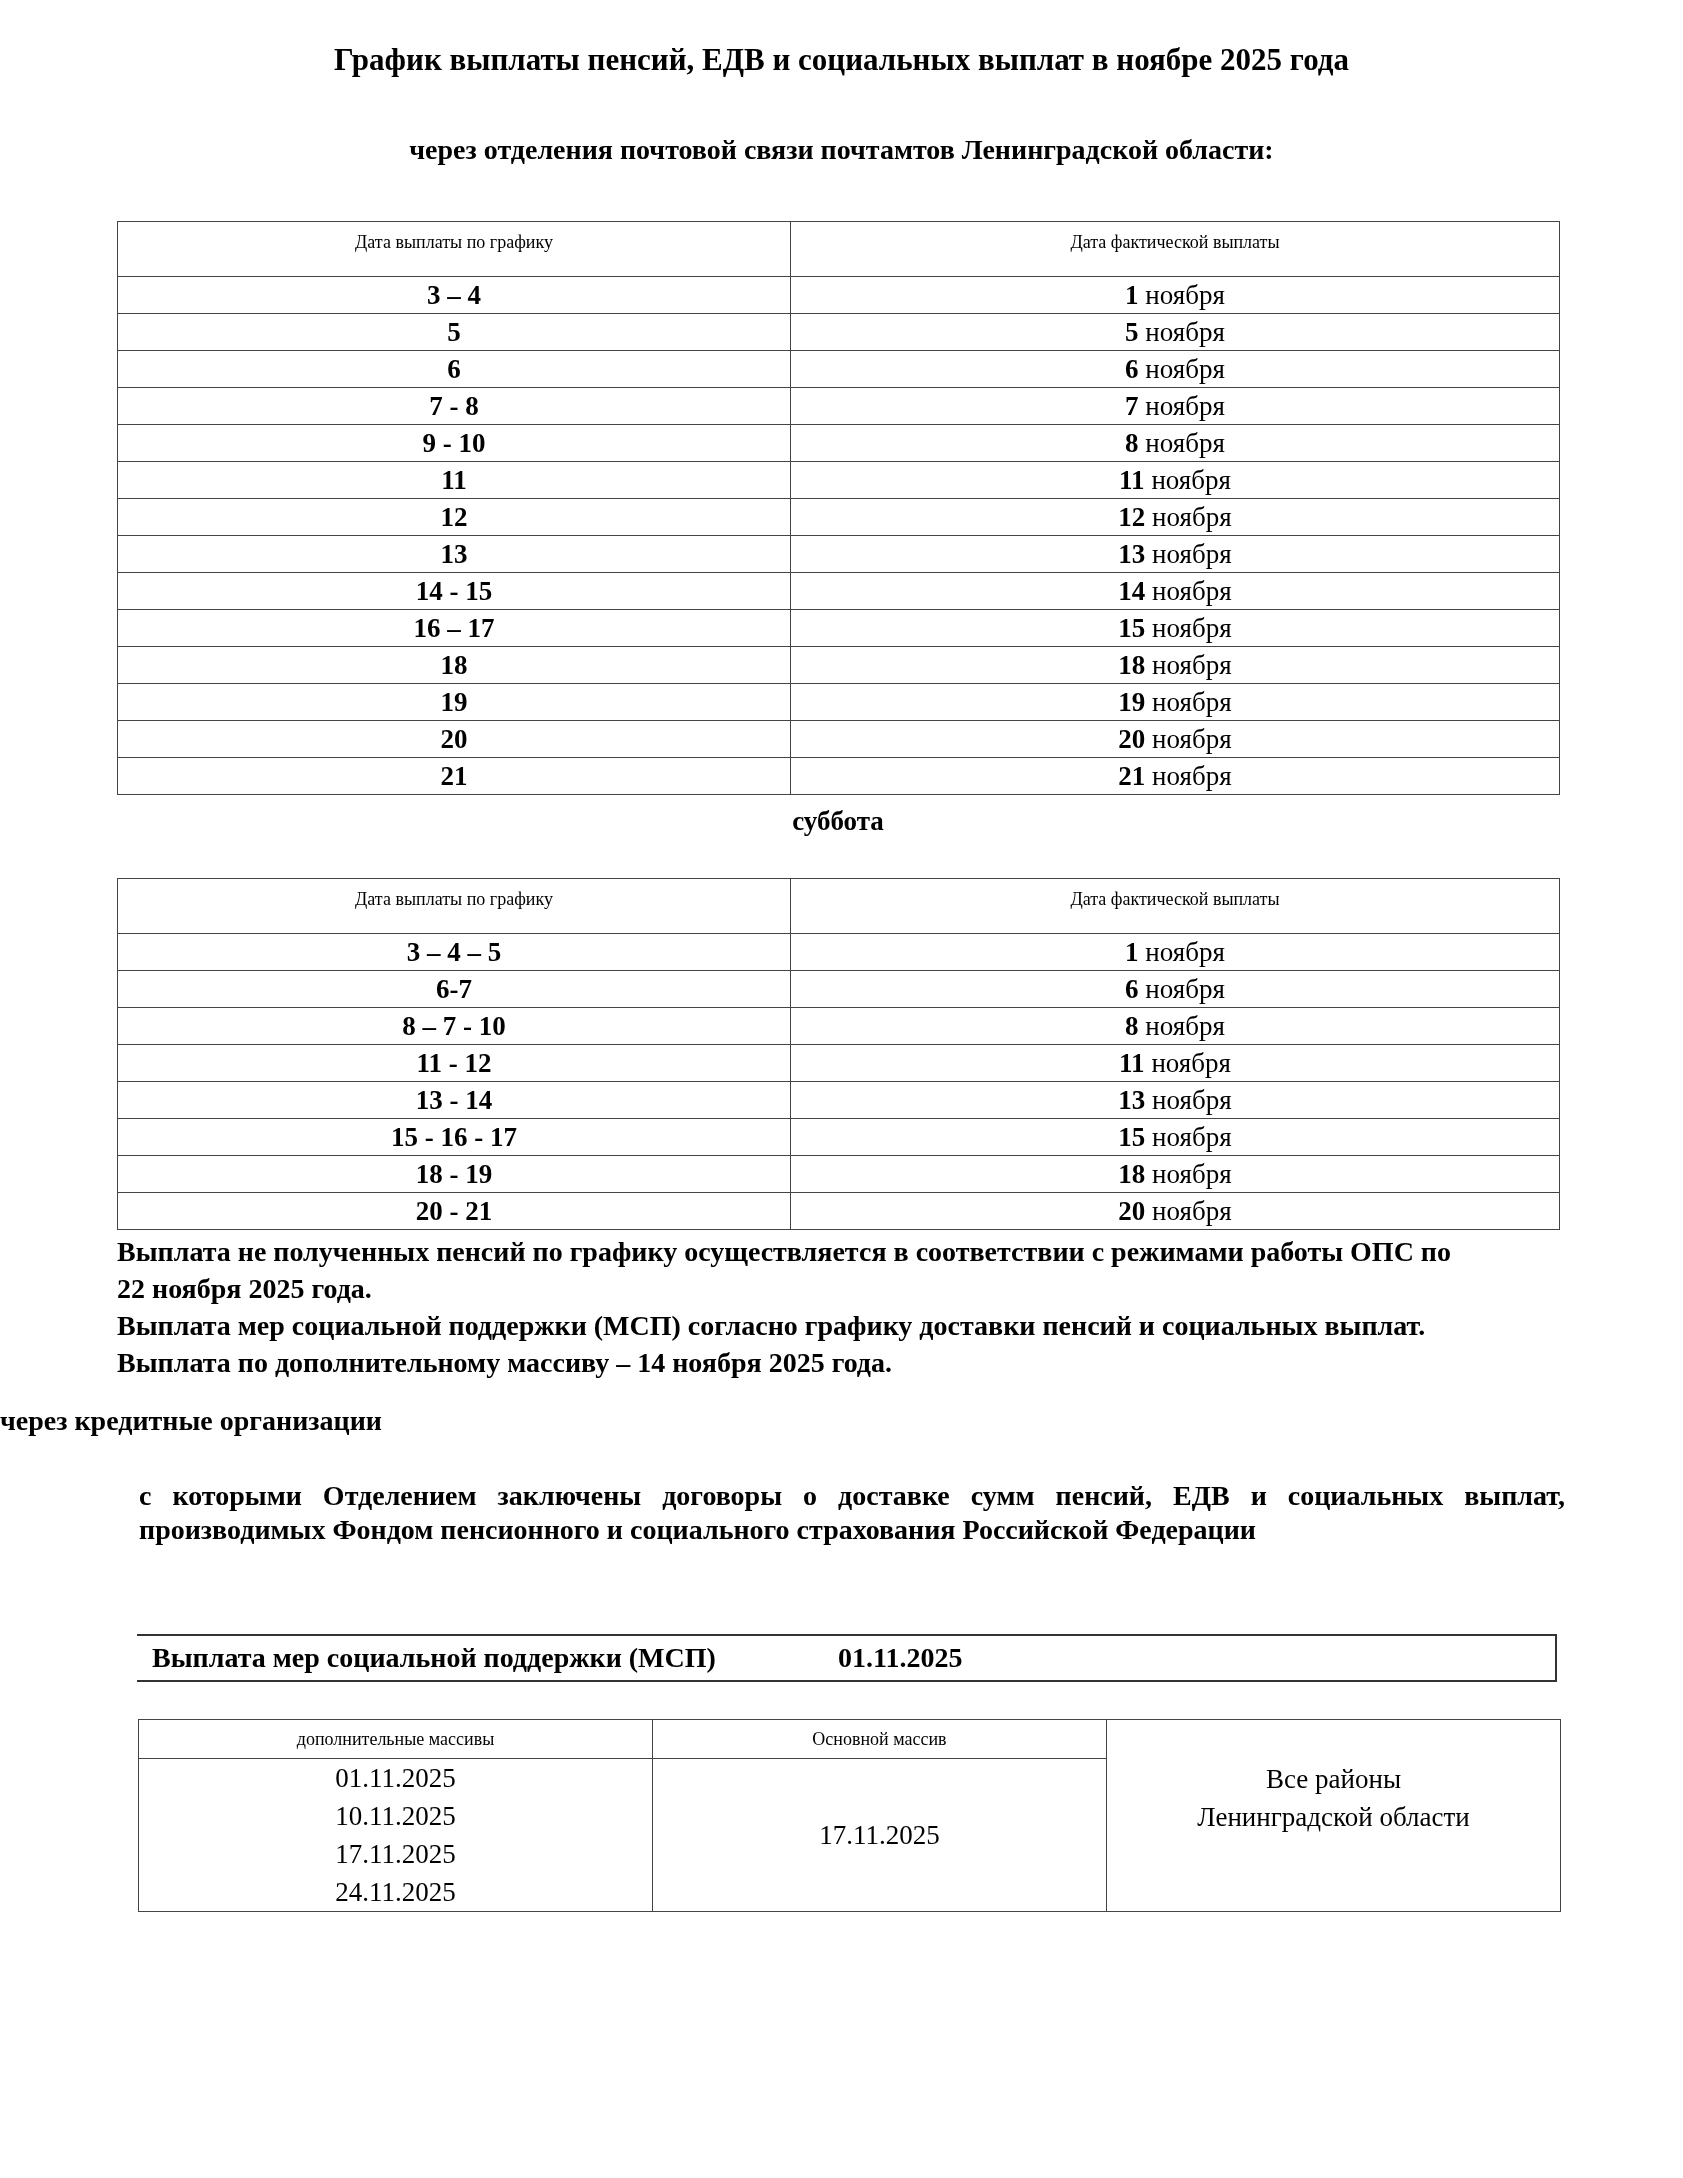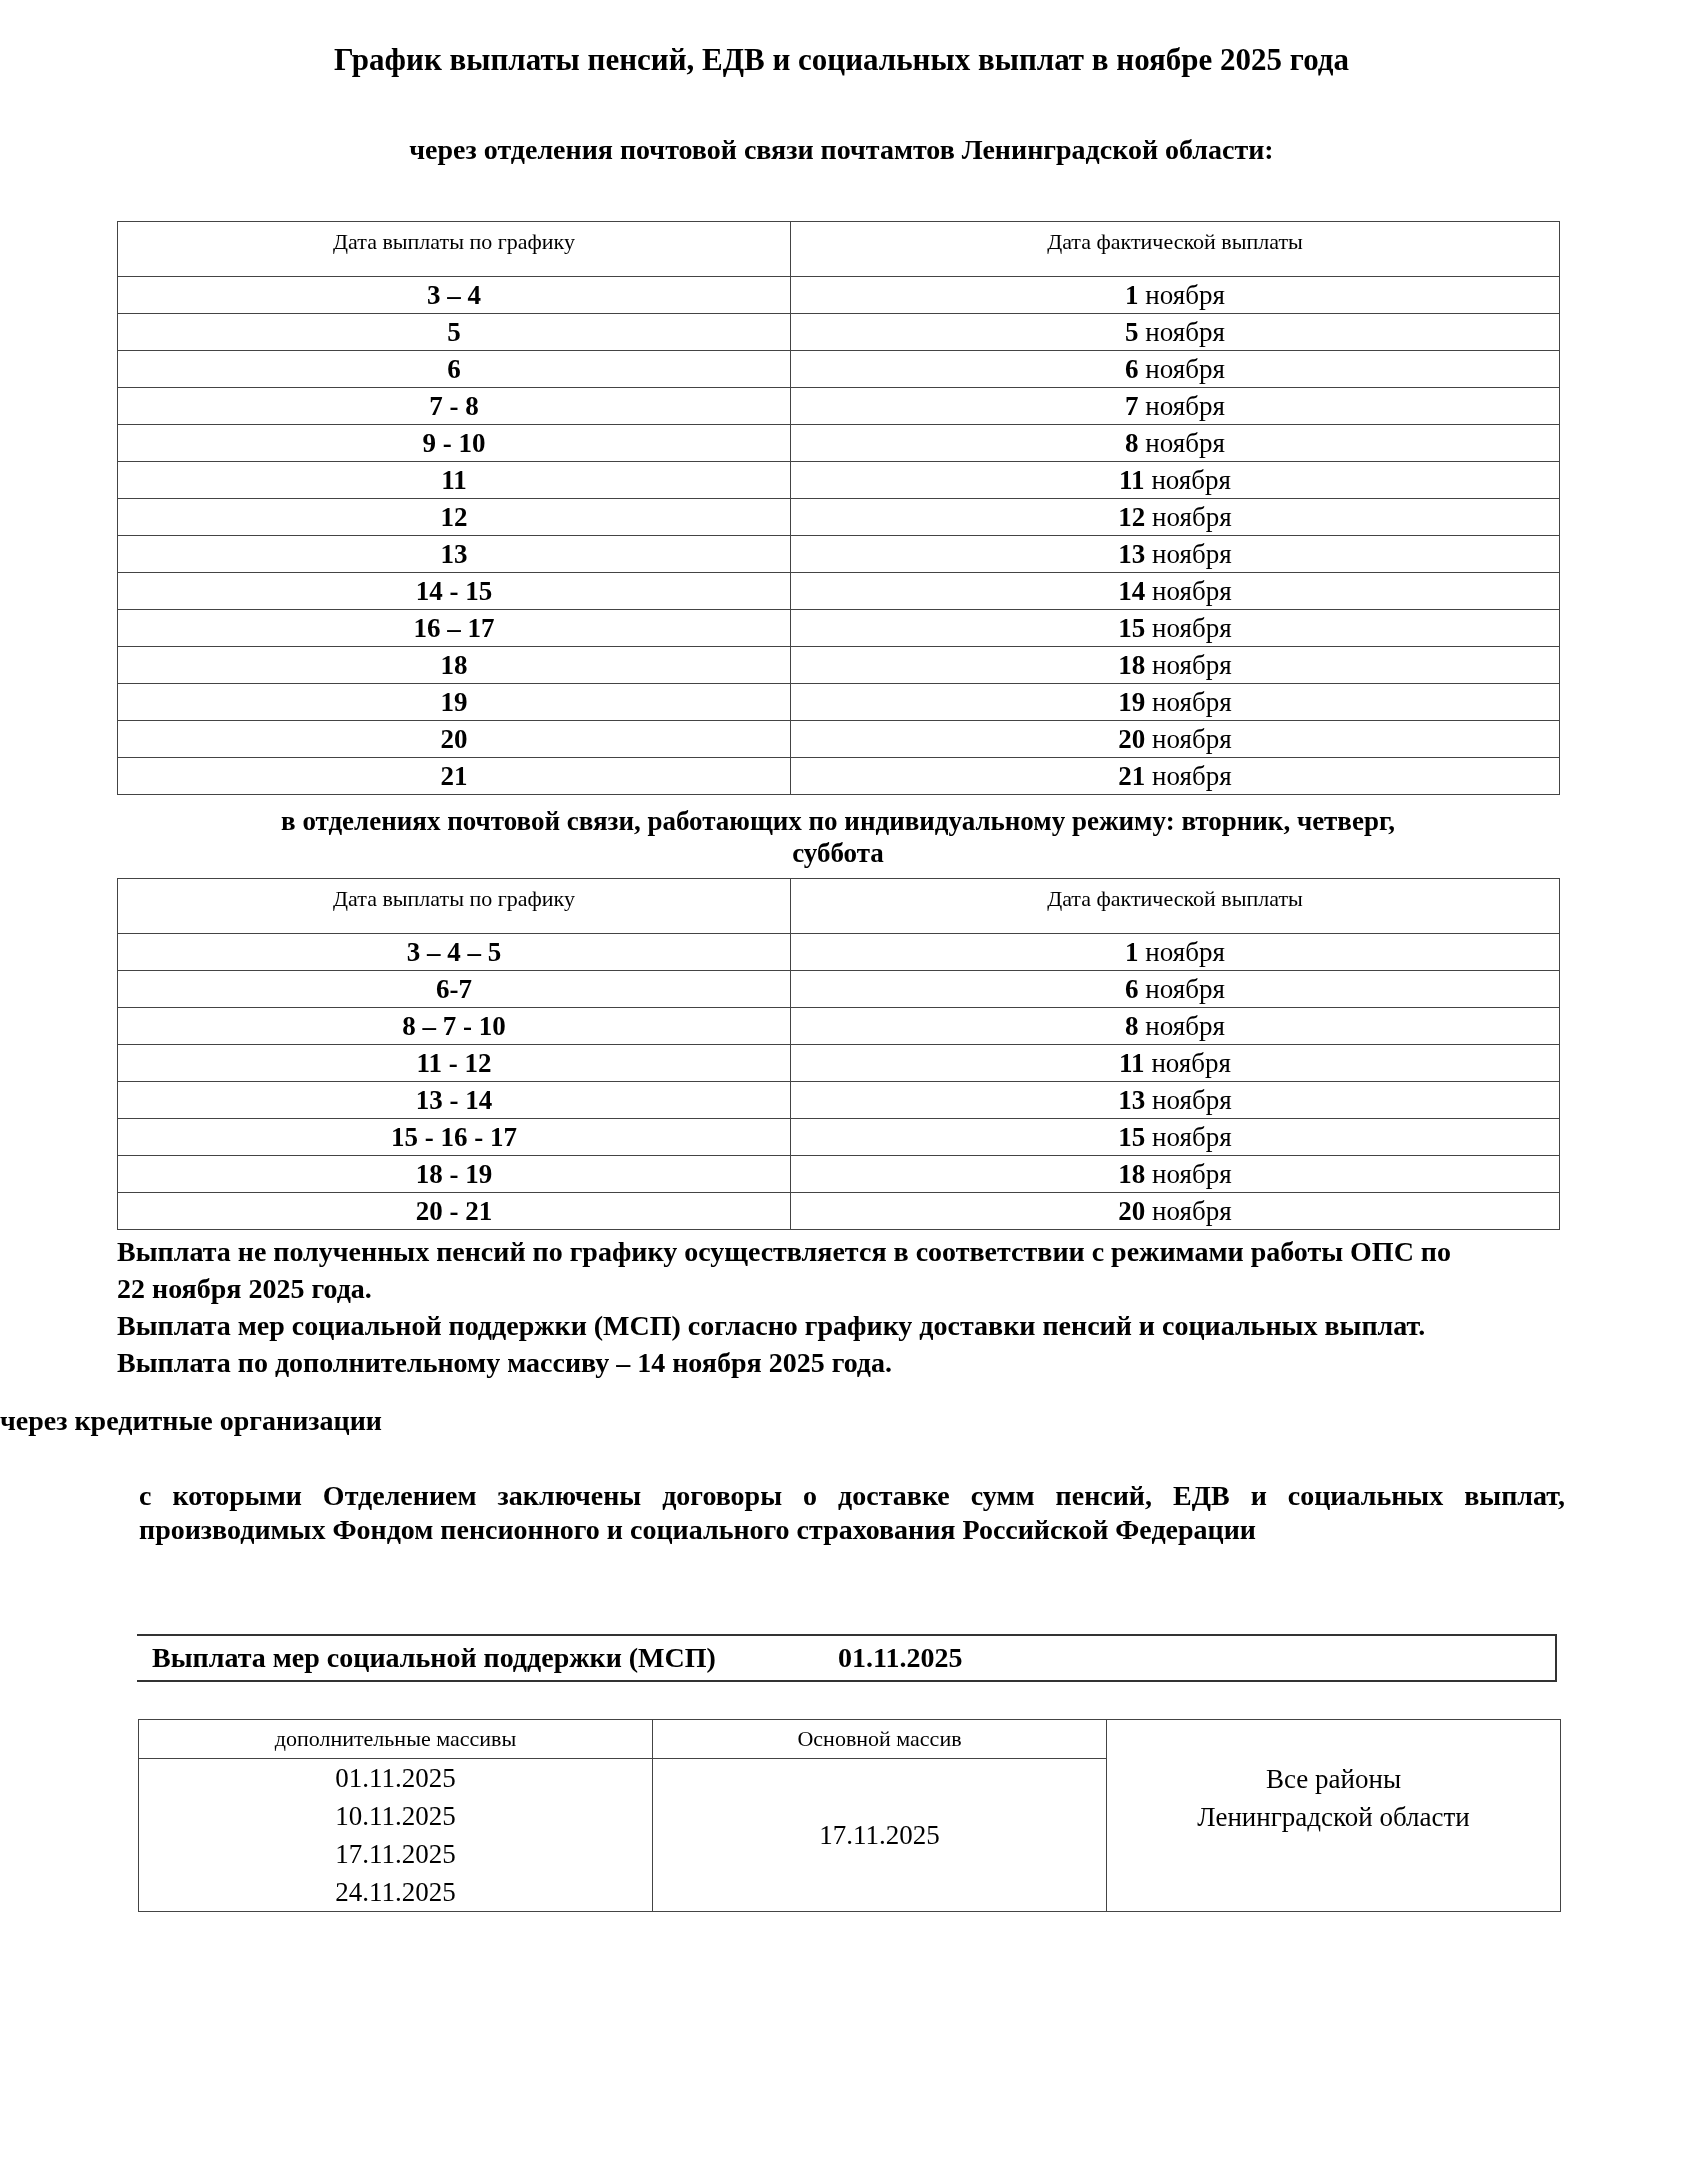--- a/index.html
+++ b/index.html
@@ -3,21 +3,21 @@
 <meta charset="utf-8">
 <style>
   html, body { margin: 0; padding: 0; background: #ffffff; }
   body { width: 1683px; height: 2178px; position: relative; overflow: hidden;
          font-family: "Liberation Serif", "DejaVu Serif", serif; color: #000; }
   .abs { position: absolute; font-weight: bold; }
   .title { left: 0; width: 1683px; top: 40px; text-align: center; font-size: 31px; line-height: 40px; }
   .subtitle { left: 0; width: 1683px; top: 131px; text-align: center; font-size: 28px; font-weight: bold; line-height: 38px; }
   table.grid { position: absolute; border-collapse: collapse; table-layout: fixed; }
   table.grid td, table.grid th { border: 1.5px solid #444; padding: 0; text-align: center; }
-  table.grid th { font-weight: normal; font-size: 22px; vertical-align: top; }
+  table.grid th { font-weight: normal; font-size: 18px; vertical-align: top; }
   table.grid td { font-size: 27px; height: 36px; line-height: 36px; }
   .b { font-weight: bold; }
   .t1 { left: 117px; top: 221px; width: 1442px; }
   .t1 th { height: 54px; line-height: 40px; padding-top: 0; }
   .t2 { left: 117px; top: 878px; width: 1442px; }
   .t2 th { height: 54px; line-height: 40px; }
   .section2 { left: 117px; width: 1442px; top: 805px; text-align: center; font-size: 27px; font-weight: bold; line-height: 32px; }
   .notes { left: 117px; top: 1233px; width: 1544px; font-size: 28px; line-height: 37px; white-space: nowrap; }
   .section3 { left: 0; width: 1683px; top: 1402px; text-align: left; font-size: 28px; font-weight: bold; line-height: 38px; }
   .para { left: 139px; top: 1479px; width: 1426px; font-size: 28px; line-height: 34px; text-align: justify; }
@@ -103,21 +103,20 @@
         <td><span class="b">20</span> <span>ноября</span></td>
       </tr>
       <tr>
         <td class="b">21</td>
         <td><span class="b">21</span> <span>ноября</span></td>
       </tr>
     </tbody>
 </table>
 
 <div class="abs section2">
-  <div>в отделениях почтовой связи, работающих по индивидуальному режиму: вторник, четверг,</div>
   <div>суббота</div>
 </div>
 
 <table class="grid t2">
   <colgroup>
       <col style="width:673px">
       <col style="width:769px">
     </colgroup>
   <thead>
     <tr>

